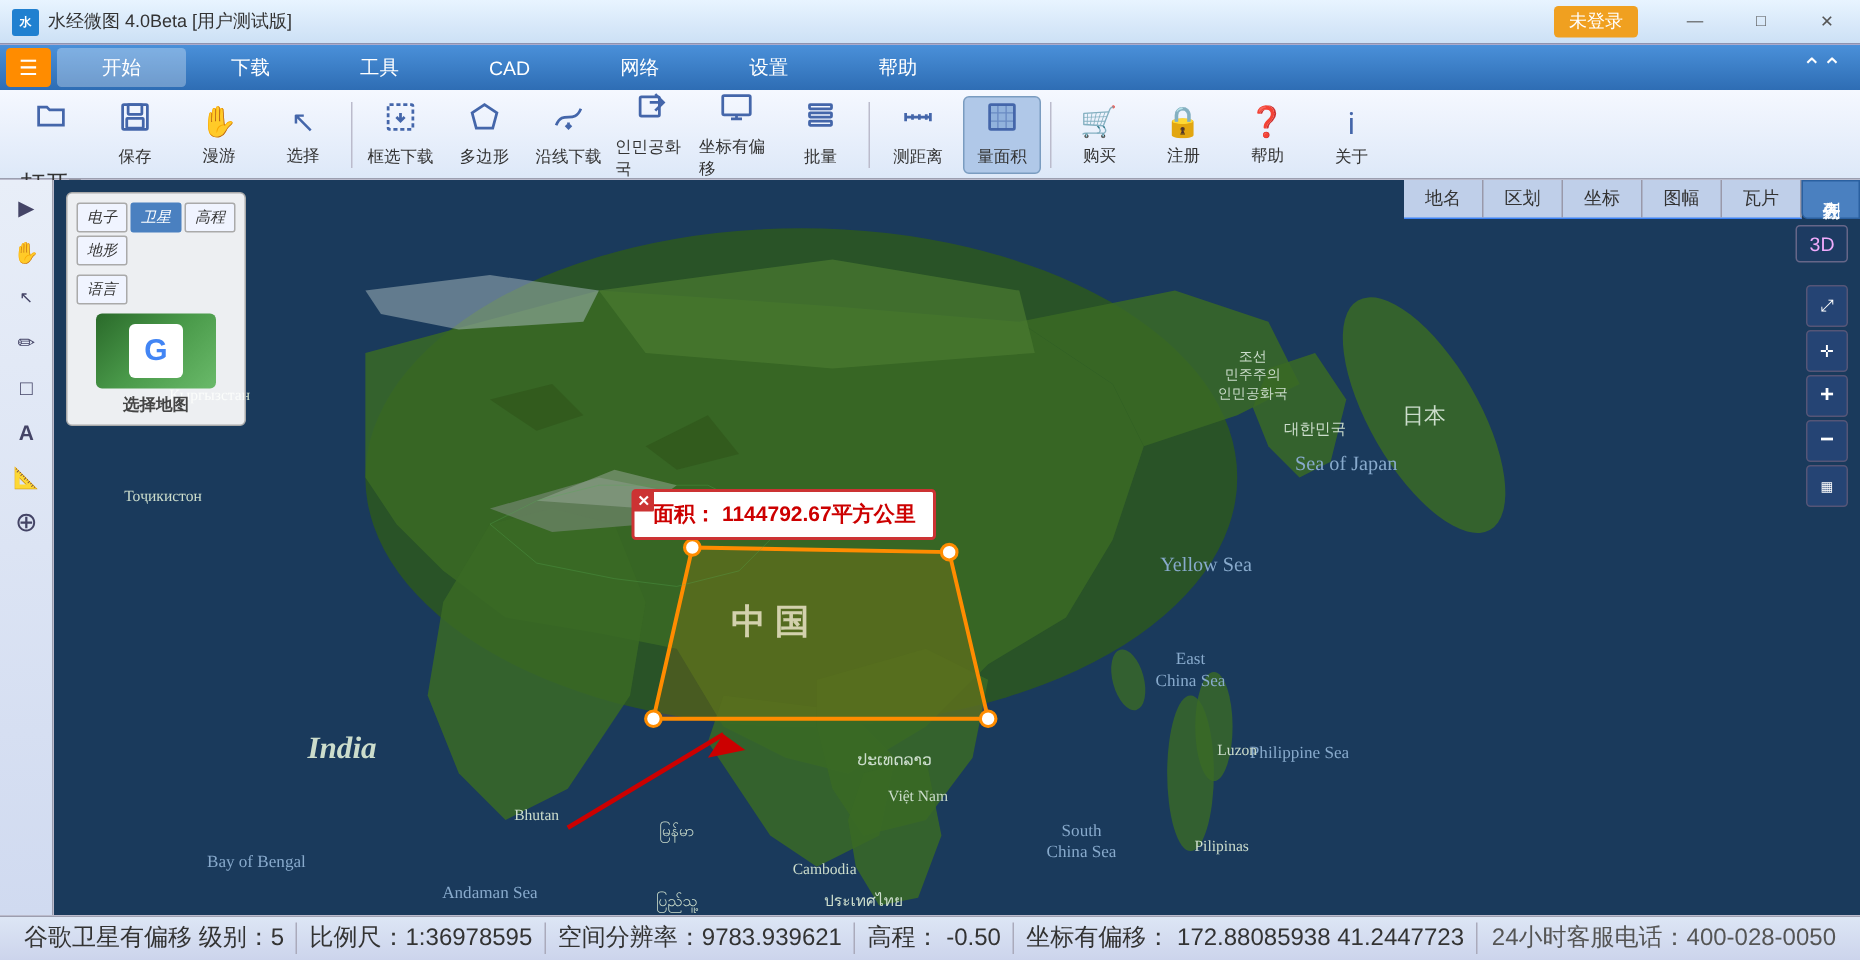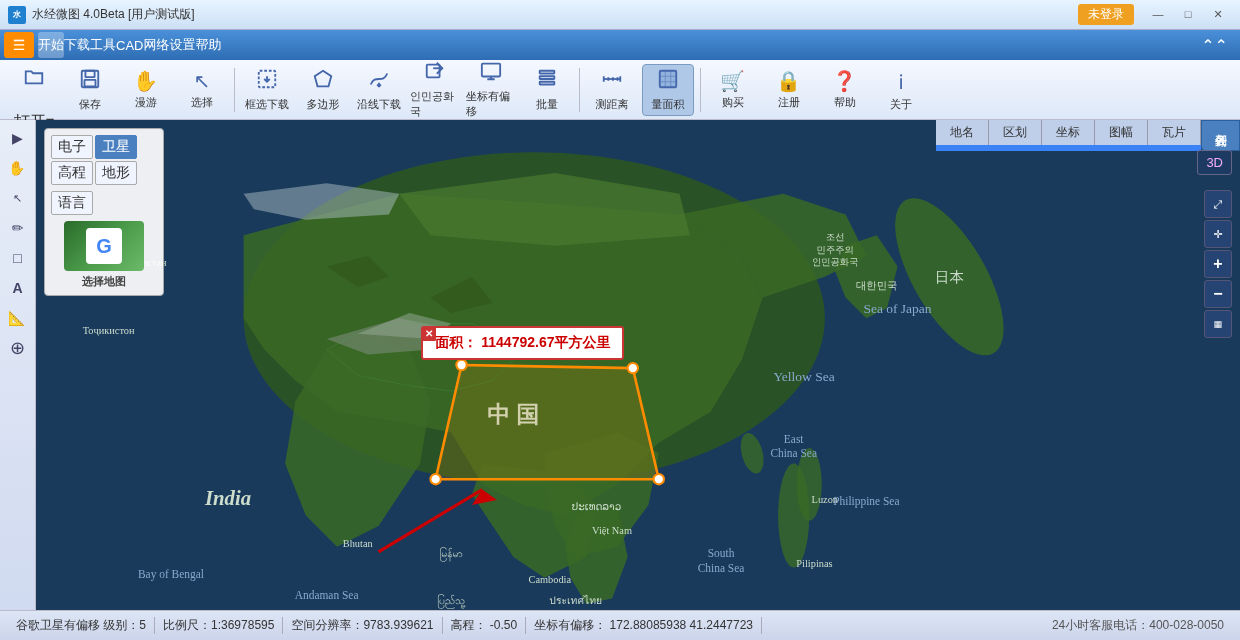--- a/index.html
+++ b/index.html
@@ -27,21 +27,21 @@
       border-radius: 2px;
       display: flex; align-items: center; justify-content: center;
       color: white; font-size: 9px; font-weight: bold;
     }
     #titlebar .title-text {
       font-size: 12px;
       color: #333;
     }
     #titlebar .win-controls {
       display: flex;
-      gap: 2px;
+      gap: 16px;
       align-items: flex-start;
     }
     .win-btn {
       width: 28px; height: 20px;
       border: none;
       background: transparent;
       cursor: pointer;
       display: flex; align-items: center; justify-content: center;
       font-size: 11px;
       color: #555;
@@ -69,21 +69,21 @@
     .menu-home {
       width: 30px; height: 26px;
       background: #ff8c00;
       border-radius: 3px;
       display: flex; align-items: center; justify-content: center;
       cursor: pointer;
       margin-right: 4px;
     }
     .menu-home span { color: white; font-size: 14px; }
     .menu-item {
-      padding: 4px 0;
+      padding: 4px 30px;
       color: white;
       cursor: pointer;
       font-size: 13px;
       border-radius: 3px;
       height: 26px;
       display: flex; align-items: center;
     }
     .menu-item.active { background: rgba(255,255,255,0.25); }
     .menu-right {
       margin-left: auto;
@@ -210,26 +210,27 @@
       width: 120px;
     }
     .map-source-tabs {
       display: flex;
       gap: 2px;
       margin-bottom: 6px;
       flex-wrap: wrap;
     }
     .map-tab {
       padding: 2px 6px;
-      font-size: 14px;
+      font-size: 10px;
       border: 1px solid #aaa;
       border-radius: 2px;
       cursor: pointer;
       background: #f0f4ff;
       color: #333;
+      font-style: italic;
     }
     .map-tab.active { background: #4a80c0; color: white; border-color: #4a80c0; }
     .map-source-icon {
       width: 80px; height: 50px;
       background: linear-gradient(135deg, #2a6a2a, #4a9a4a, #6aba6a);
       border-radius: 4px;
       display: flex; align-items: center; justify-content: center;
       margin: 0 auto;
       position: relative;
     }
@@ -256,21 +257,21 @@
       top: 0;
       right: 0;
       z-index: 10;
       display: flex;
       flex-direction: column;
       align-items: flex-end;
     }
     .right-tabs {
       display: flex;
       background: rgba(200,215,240,0.95);
-      border-bottom: 6px solid #3b82f6;
+      border-bottom: 1px solid #3b82f6;
     }
     .right-tab {
       padding: 4px 14px;
       font-size: 12px;
       cursor: pointer;
       color: #333;
       border-right: 1px solid #99a;
     }
     .task-list-btn {
       background: #4a80c0;
@@ -314,21 +315,21 @@
     }
 
     
     #statusbar {
       height: 30px;
       background: linear-gradient(to bottom, #dde6f5, #ccd4ec);
       border-top: 1px solid #bbc;
       display: flex;
       align-items: center;
       padding: 1px 8px;
-      font-size: 12px;
+      font-size: 16px;
       color: #333;
       gap: 0;
     }
     .status-item {
       padding: 0 8px;
       border-right: 1px solid #aab;
       white-space: nowrap;
     }
     .status-item:last-child { border-right: none; }
     .status-right {

